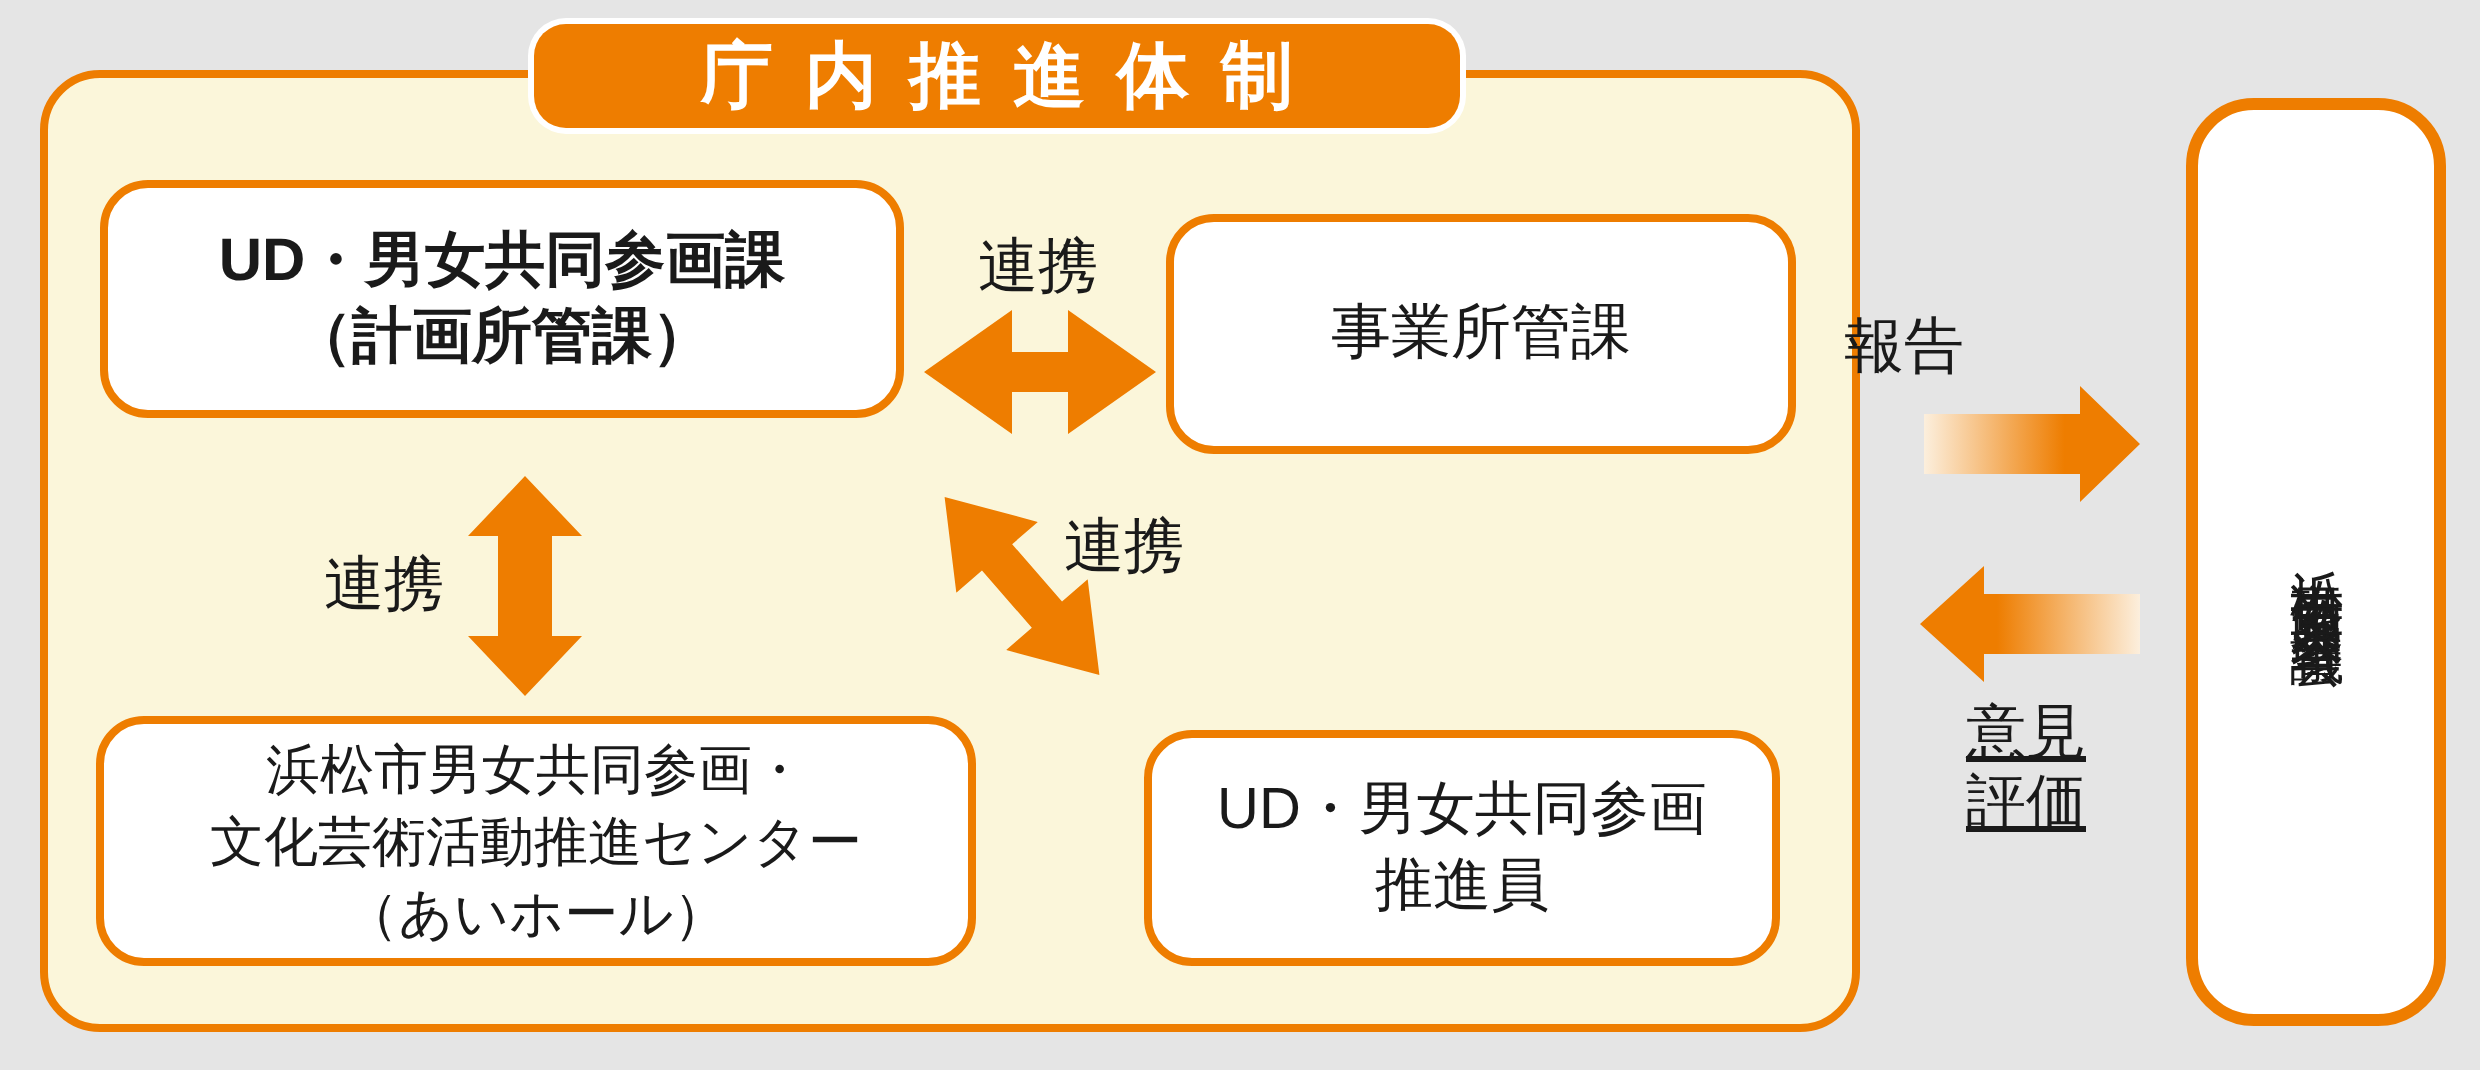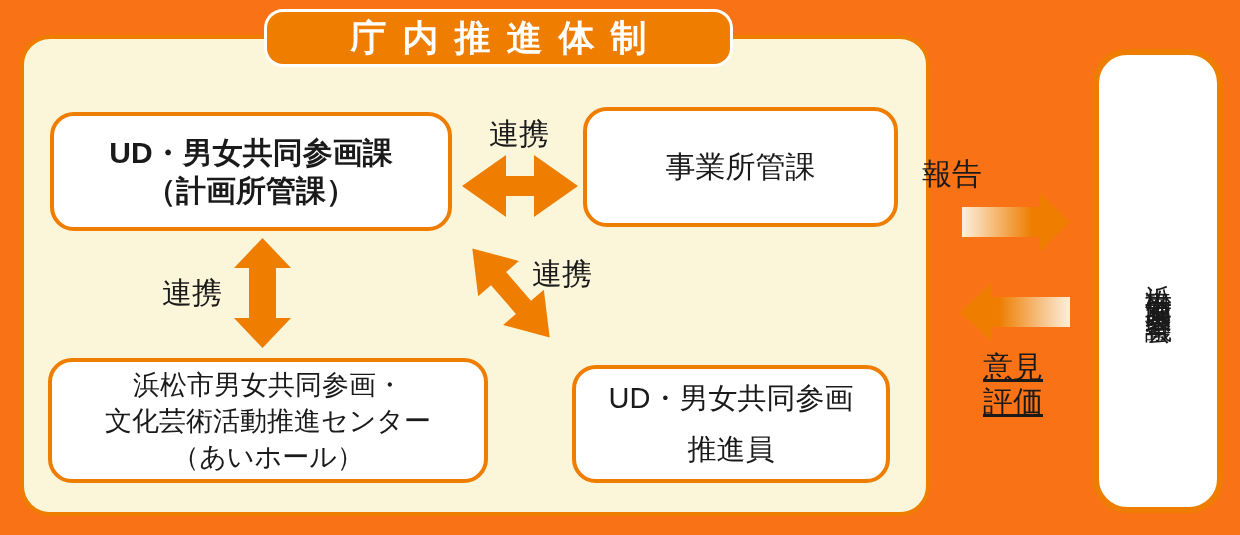--- a/index.html
+++ b/index.html
@@ -5,21 +5,21 @@
   html, body {
     margin: 0;
     padding: 0;
     background: #ffffff;
     font-family: "Liberation Sans", "DejaVu Sans", sans-serif;
   }
   .stage {
     position: relative;
     width: 1240px;
     height: 535px;
-    background: #f97316;
+    background: #e5e5e5;
     overflow: hidden;
     color: #1a1a1a;
   }
   * { box-sizing: border-box; }
 
   
   .panel {
     position: absolute;
     left: 20px; top: 35px;
     width: 910px; height: 481px;
@@ -54,34 +54,34 @@
     border: 4px solid #EE7D00;
     border-radius: 24px;
     display: flex;
     align-items: center;
     justify-content: center;
     text-align: center;
     white-space: pre-line;
     z-index: 2;
   }
   .node-planning {
-    left: 50px; top: 112px; width: 402px; height: 119px;
+    left: 50px; top: 90px; width: 402px; height: 119px;
     font-size: 30px; font-weight: bold; line-height: 38px;
   }
   .node-business {
     left: 583px; top: 107px; width: 315px; height: 120px;
     font-size: 30px; line-height: 38px;
   }
   .node-center {
     left: 48px; top: 358px; width: 440px; height: 125px;
     font-size: 27px; line-height: 36px;
   }
   .node-promoter {
     left: 572px; top: 365px; width: 318px; height: 118px;
-    font-size: 29px; line-height: 51px;
+    font-size: 29px; line-height: 38px;
   }
 
   
   .node-council {
     position: absolute;
     left: 1093px; top: 49px;
     width: 130px; height: 464px;
     background: #ffffff;
     border: 6px solid #EE7D00;
     border-radius: 34px;

